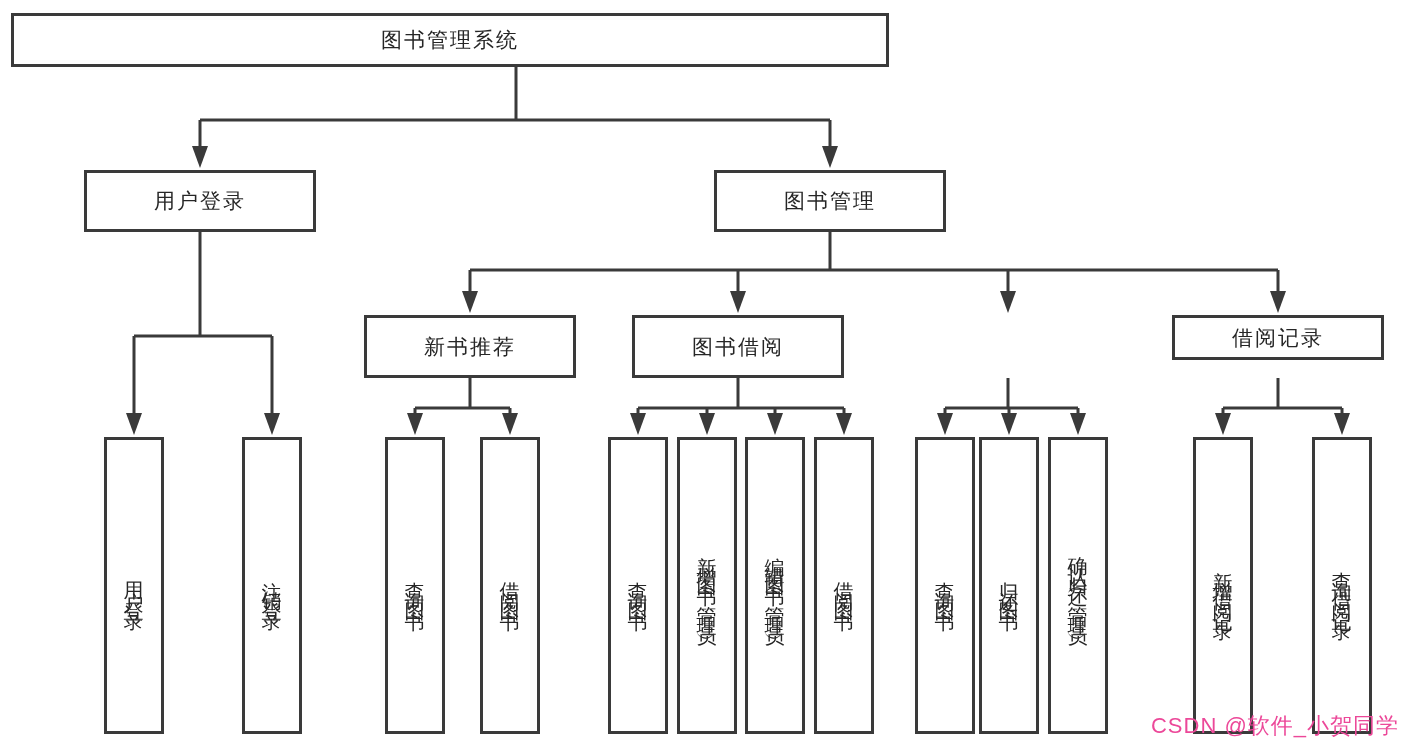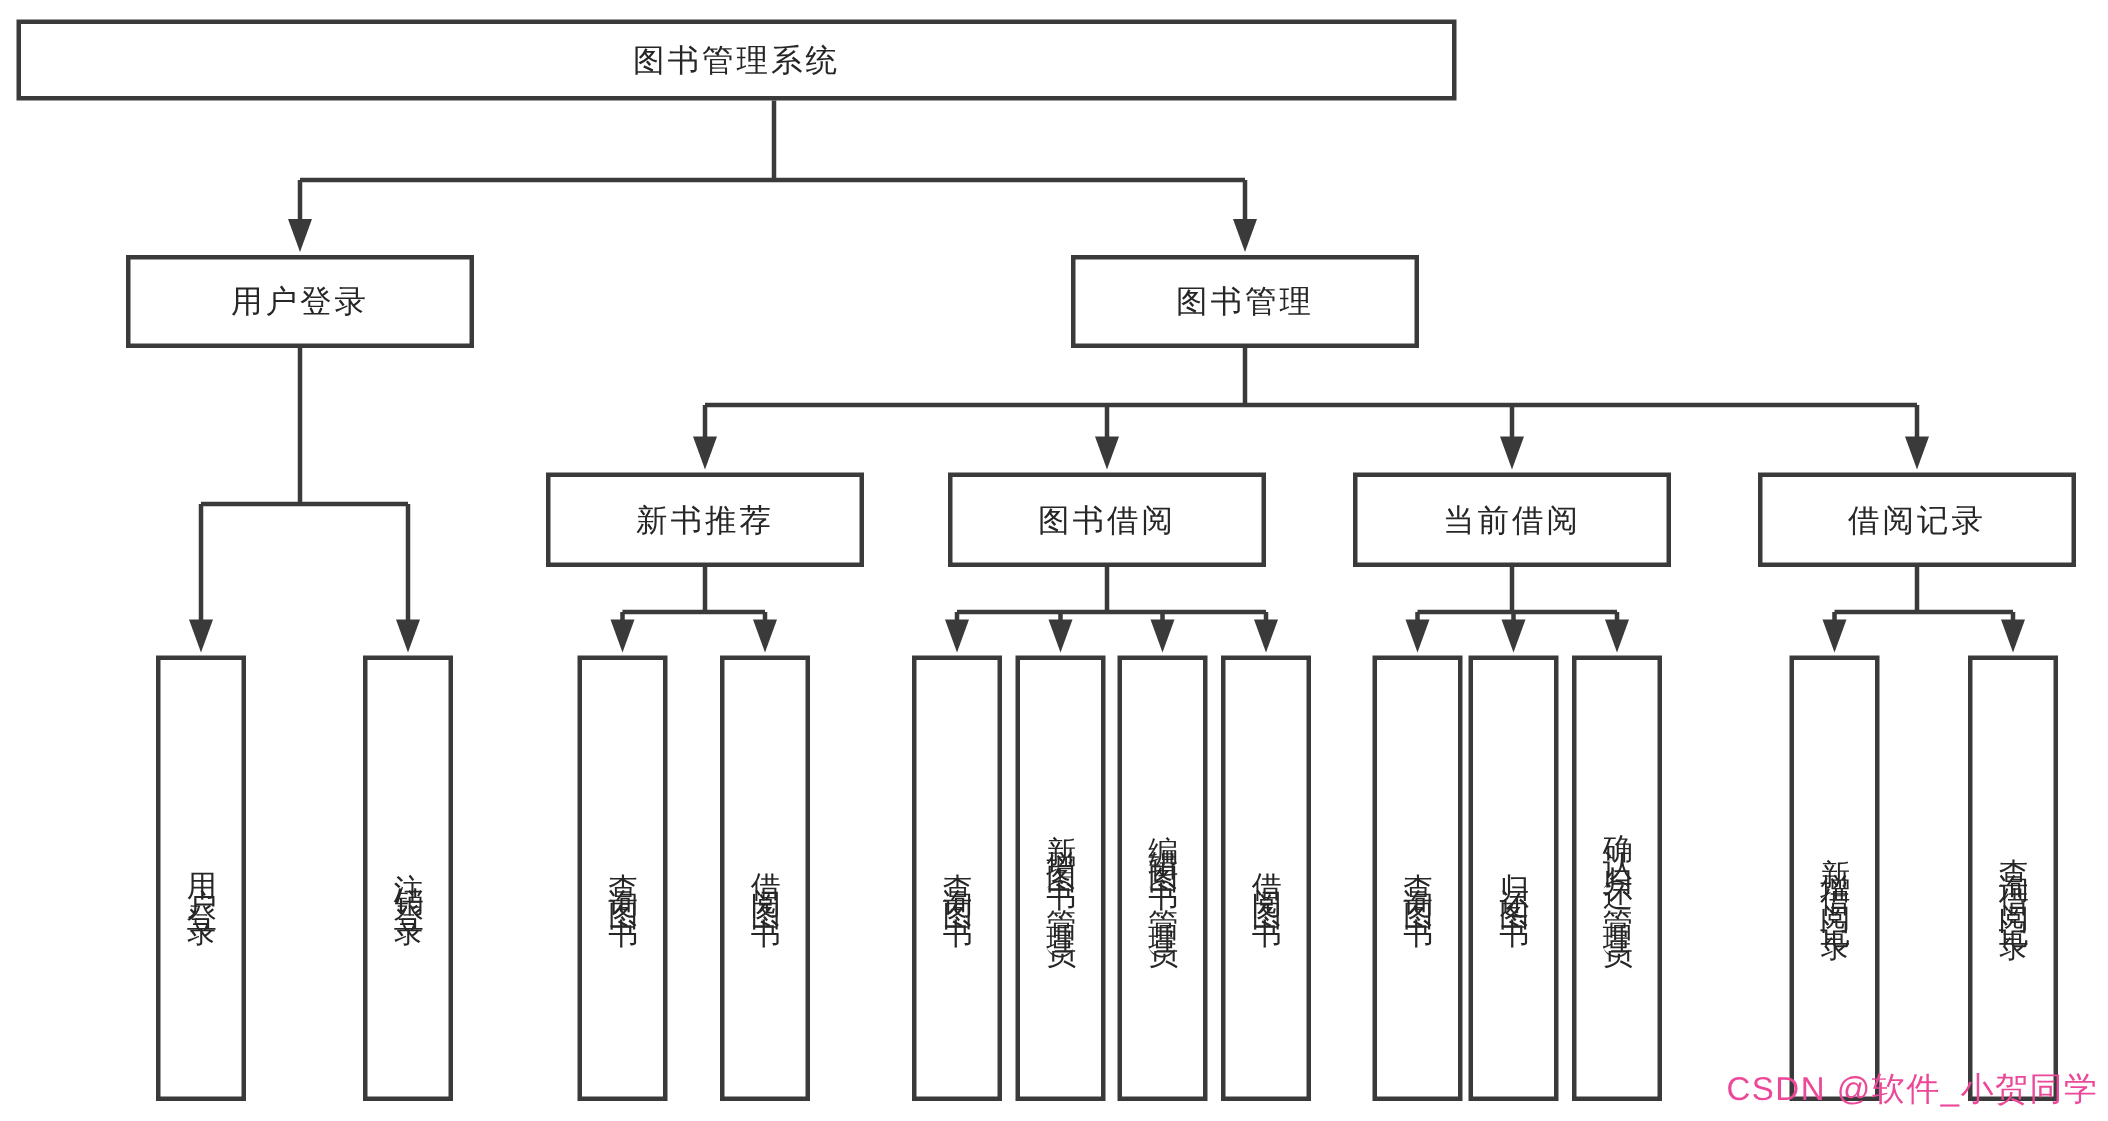--- a/index.html
+++ b/index.html
@@ -35,29 +35,29 @@
   }
   .vnode .vlabel {
     writing-mode: vertical-rl;
     text-orientation: mixed;
     font-size: 20px;
     letter-spacing: 10px;
     line-height: 1;
     white-space: nowrap;
   }
   
-  .n-root   { left: 11px;  top: 13px;  width: 960px; height: 54px; }
+  .n-root   { left: 11px;  top: 13px;  width: 878px; height: 54px; }
   
   .n-login  { left: 84px;  top: 170px; width: 232px; height: 62px; }
   .n-mgmt   { left: 714px; top: 170px; width: 232px; height: 62px; }
   
   .n-m1 { left: 364px;  top: 315px; width: 212px; height: 63px; }
   .n-m2 { left: 632px;  top: 315px; width: 212px; height: 63px; }
   .n-m3 { left: 902px;  top: 315px; width: 212px; height: 63px; }
-  .n-m4 { left: 1172px; top: 315px; width: 212px; height: 63px; }
+  .n-m4 { left: 1172px; top: 315px; width: 212px; height: 45px; }
   
   .vnode { top: 437px; width: 60px; height: 297px; }
   .n-l1a { left: 104px;  }
   .n-l1b { left: 242px;  }
   .n-l2a { left: 385px;  }
   .n-l2b { left: 480px;  }
   .n-l3a { left: 608px;  }
   .n-l3b { left: 677px;  }
   .n-l3c { left: 745px;  }
   .n-l3d { left: 814px;  }
@@ -135,23 +135,20 @@
   <div class="node n-mgmt">
     <span class="hlabel">图书管理</span>
   </div>
 
   <div class="node n-m2">
     <span class="hlabel">图书借阅</span>
   </div>
   <div class="node n-m1">
     <span class="hlabel">新书推荐</span>
   </div>
-  <div class="node n-m3">
-    <span class="hlabel">当前借阅</span>
-  </div>
   <div class="node n-m4">
     <span class="hlabel">借阅记录</span>
   </div>
 
   <div class="node vnode n-l1a">
     <span class="vlabel">用户登录</span>
   </div>
   <div class="node vnode n-l1b">
     <span class="vlabel">注销登录</span>
   </div>

